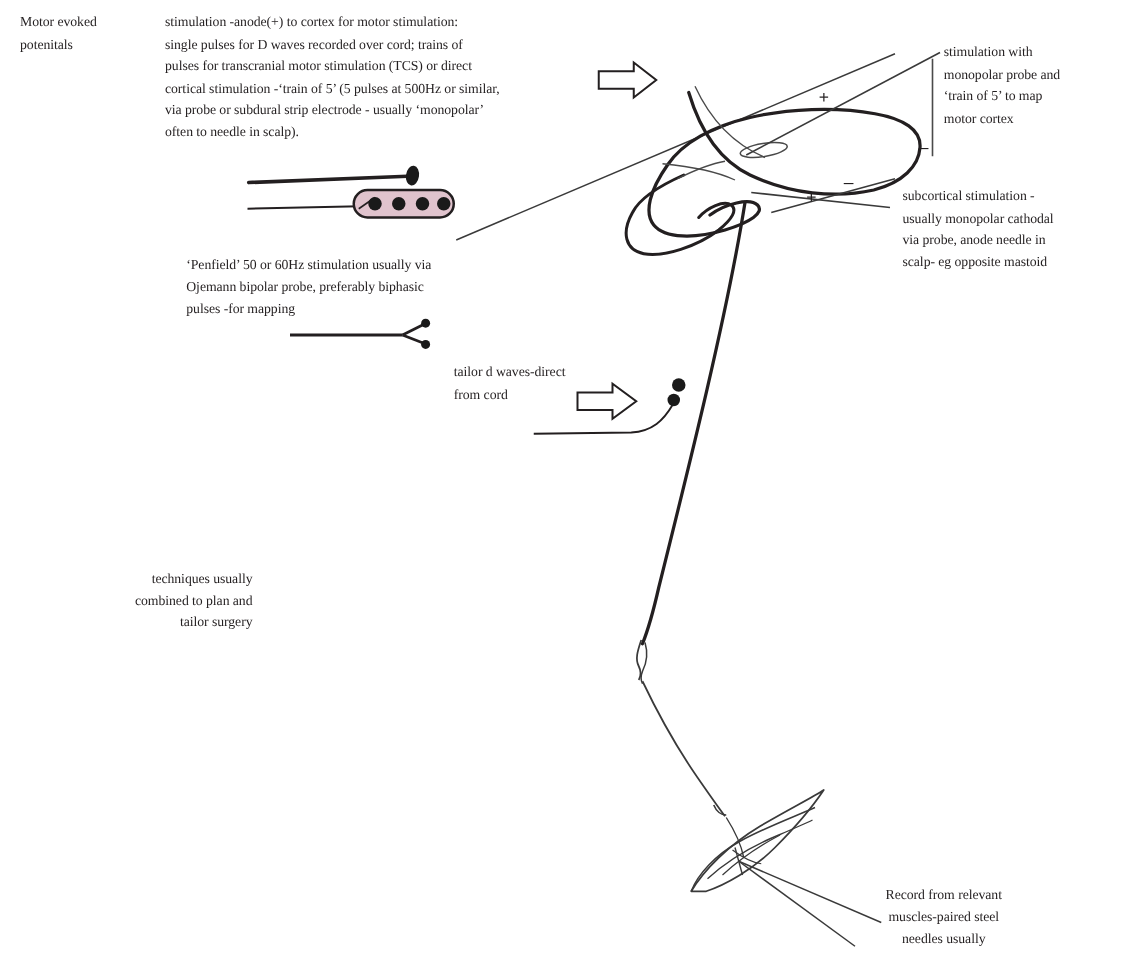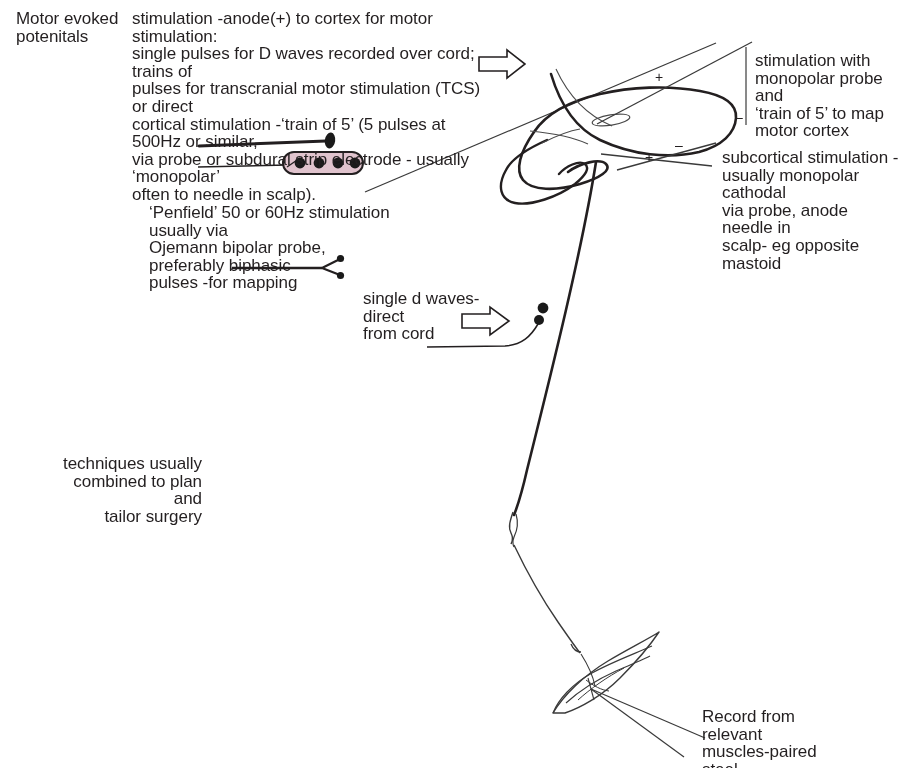--- a/index.html
+++ b/index.html
@@ -19,42 +19,41 @@
   }
   #canvas {
     position: absolute;
     left: 0;
     top: 0;
     width: 912px;
     height: 768px;
   }
   .note {
     position: absolute;
-    font-family: Liberation Sans, sans-serif;
-    font-size: 17px;
+    font-family: Liberation Serif, serif;
+    font-size: 11px;
     line-height: 17.6px;
     color: #231f20;
     white-space: pre-line;
     letter-spacing: -0.05px;
   }
   #note-title {
     left: 16px;
     top: 10px;
     width: 104px;
   }
   #note-mep-main {
     left: 132px;
     top: 10px;
     width: 360px;
   }
   #note-monopolar-map {
     left: 755px;
     top: 34px;
     width: 150px;
-    margin-top: 18px;
   }
   #note-subcortical {
     left: 722px;
     top: 149px;
     width: 180px;
   }
   #note-penfield {
     left: 113px;
     top: 204px;
     width: 250px;
@@ -65,23 +64,24 @@
     top: 290px;
     width: 140px;
   }
   #note-techniques {
     left: 52px;
     top: 455px;
     width: 150px;
     text-align: right;
   }
   #note-record-muscle {
-    left: 702px;
+    left: 680px;
     top: 708px;
     width: 150px;
+    text-align: center;
   }
   .sign {
     position: absolute;
     font-family: "Liberation Sans", "DejaVu Sans", sans-serif;
     font-size: 14px;
     line-height: 14px;
     color: #231f20;
   }
   #sign-plus-top   { left: 655px; top: 70px;  }
   #sign-minus-top  { left: 735px; top: 110px; }
@@ -204,21 +204,21 @@
 
 <div class="note" id="note-subcortical">subcortical stimulation -
 usually monopolar cathodal
 via probe, anode needle in
 scalp- eg opposite mastoid</div>
 
 <div class="note" id="note-penfield">‘Penfield’ 50 or 60Hz stimulation usually via
 Ojemann bipolar probe, preferably biphasic
 pulses -for mapping</div>
 
-<div class="note" id="note-dwaves">single d waves-direct
+<div class="note" id="note-dwaves">tailor d waves-direct
 from cord</div>
 
 <div class="note" id="note-techniques">techniques usually
 combined to plan and
 tailor surgery</div>
 
 <div class="note" id="note-record-muscle">Record from relevant
 muscles-paired steel
 needles usually</div>
 

